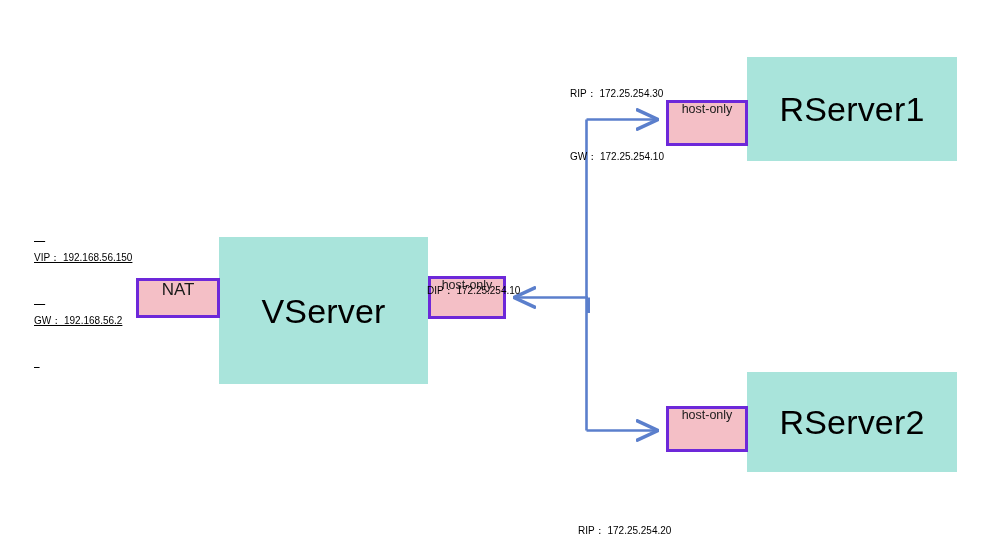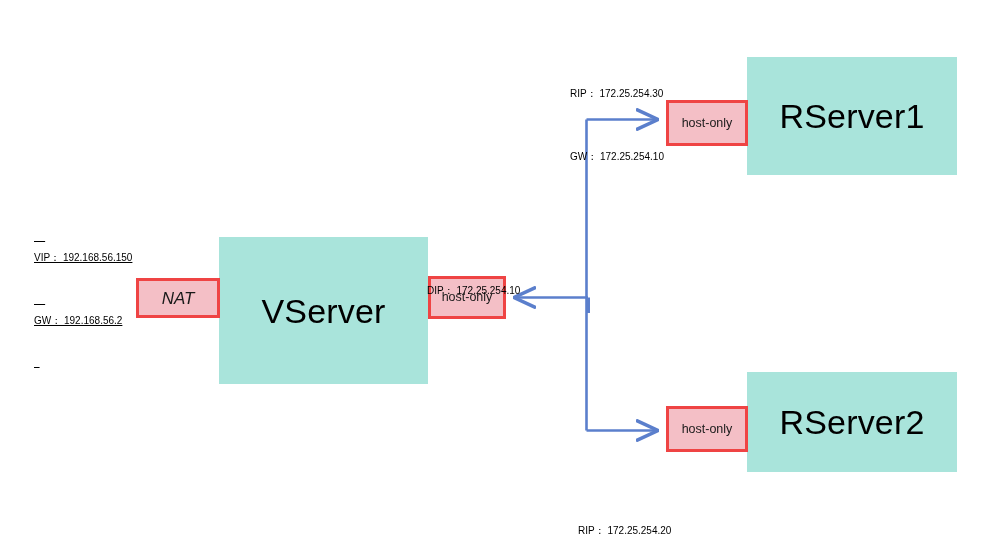--- a/index.html
+++ b/index.html
@@ -47,35 +47,34 @@
     font-size: 34px;
     line-height: 1;
     color: #000000;
   }
 
   
   .nic {
     position: absolute;
     box-sizing: border-box;
     display: flex;
-    align-items: center;
+    align-items: flex-start;
     justify-content: center;
     background: #f4bfc6;
-    border: 3px solid #ef4444;
+    border: 3px solid #6d28d9;
     color: #1a1a1a;
     white-space: nowrap;
   }
   .nic-label {
     font-size: 12.5px;
     line-height: 1;
     color: #1a1a1a;
   }
   .nic-label.big {
     font-size: 17px;
-    font-style: italic;
   }
 
   
   .annot {
     position: absolute;
     font-size: 10px;
     line-height: 21px;
     color: #000000;
     white-space: pre;
   }
@@ -121,21 +120,21 @@
   </div>
 
   <div class="nic layer-nic" style="left:136px; top:278px; width:84px; height:40px;">
     <span class="nic-label big">NAT</span>
   </div>
 
   <div class="nic layer-nic" style="left:428px; top:276px; width:78px; height:43px;">
     <span class="nic-label">host-only</span>
   </div>
 
-  <div class="node layer-node" style="left:747px; top:57px; width:210px; height:118px;">
+  <div class="node layer-node" style="left:747px; top:57px; width:210px; height:104px;">
     <span class="node-label">RServer1</span>
   </div>
 
   <div class="nic layer-nic" style="left:666px; top:100px; width:82px; height:46px;">
     <span class="nic-label">host-only</span>
   </div>
 
   <div class="node layer-node" style="left:747px; top:372px; width:210px; height:100px;">
     <span class="node-label">RServer2</span>
   </div>

